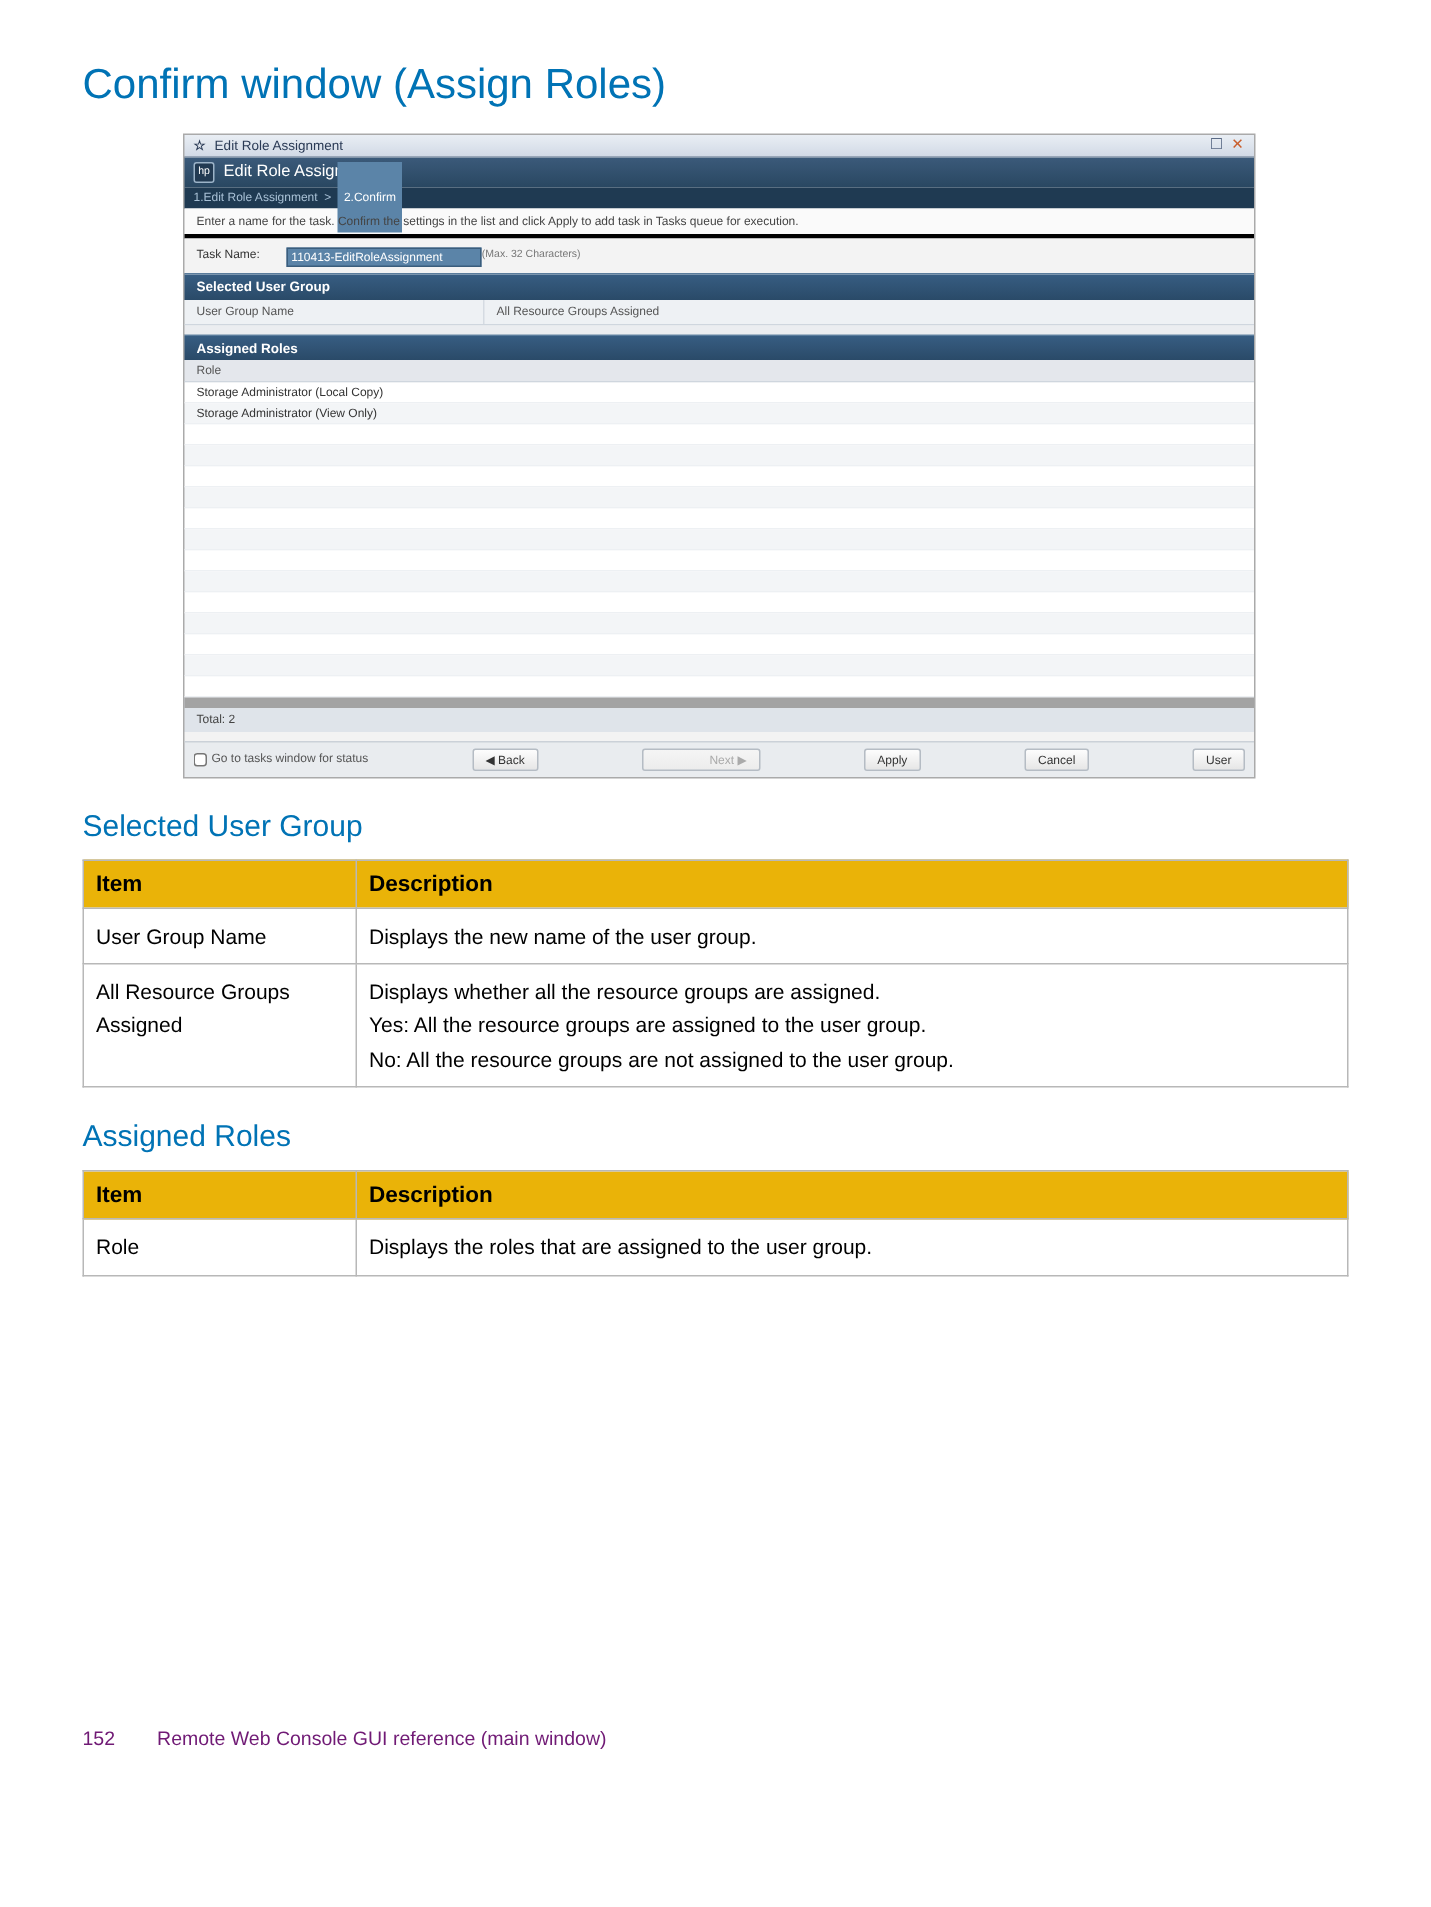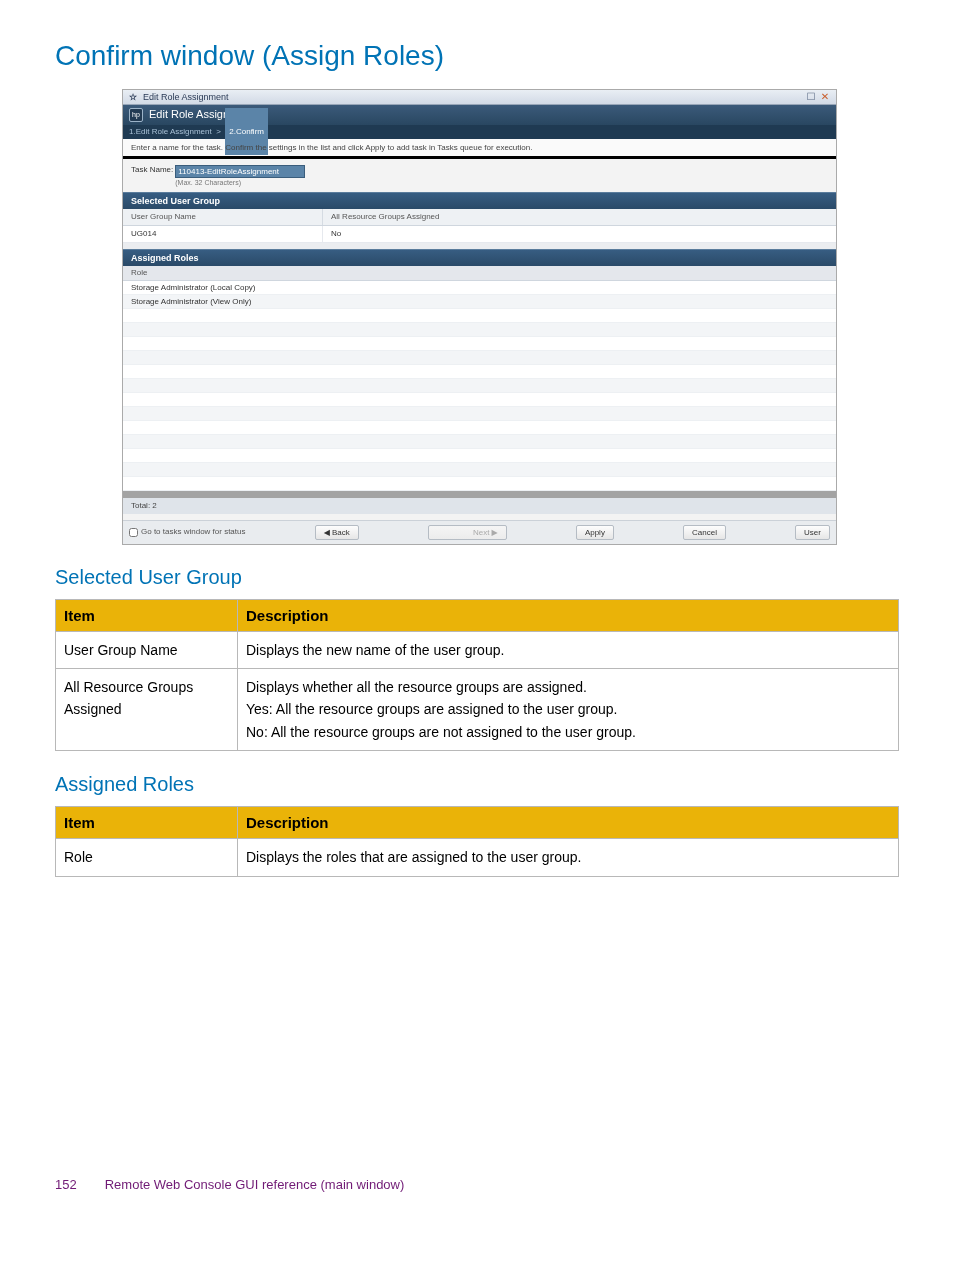--- a/index.html
+++ b/index.html
@@ -94,26 +94,26 @@
     border-bottom: 3px solid #000000;
     padding: 4px 8px;
     font-size: 8px;
     color: #444;
   }
   .task-row {
     background: #f3f3f3;
     padding: 6px 8px 4px 8px;
     display: flex;
     align-items: flex-start;
-    gap: 2px;
+    gap: 18px;
     font-size: 8px;
   }
   .task-row .field {
     display: flex;
-    flex-direction: column;
+    flex-direction: row;
   }
   .task-row input {
     font-size: 8px;
     padding: 1px 2px;
     width: 130px;
     background: #5b84a8;
     border: 1px solid #3a5d7c;
     color: #fff;
   }
   .task-row .hint {
@@ -260,24 +260,20 @@
       <div class="field">
         <input type="text" value="110413-EditRoleAssignment" style="">
         <span class="hint">(Max. 32 Characters)</span>
       </div>
     </div>
 
     <div class="band">Selected User Group</div>
     <div class="sub-header-row">
       <div class="c1">User Group Name</div>
       <div class="c2">All Resource Groups Assigned</div>
-    </div>
-    <div class="data-row">
-      <div class="c1">UG014</div>
-      <div class="c2">No</div>
     </div>
     <div class="gap"></div>
 
     <div class="band">Assigned Roles</div>
     <div class="roles-head">Role</div>
     <div class="stripes">
       <div class="r">Storage Administrator (Local Copy)</div>
       <div class="r">Storage Administrator (View Only)</div>
       <div class="r"></div>
       <div class="r"></div>

